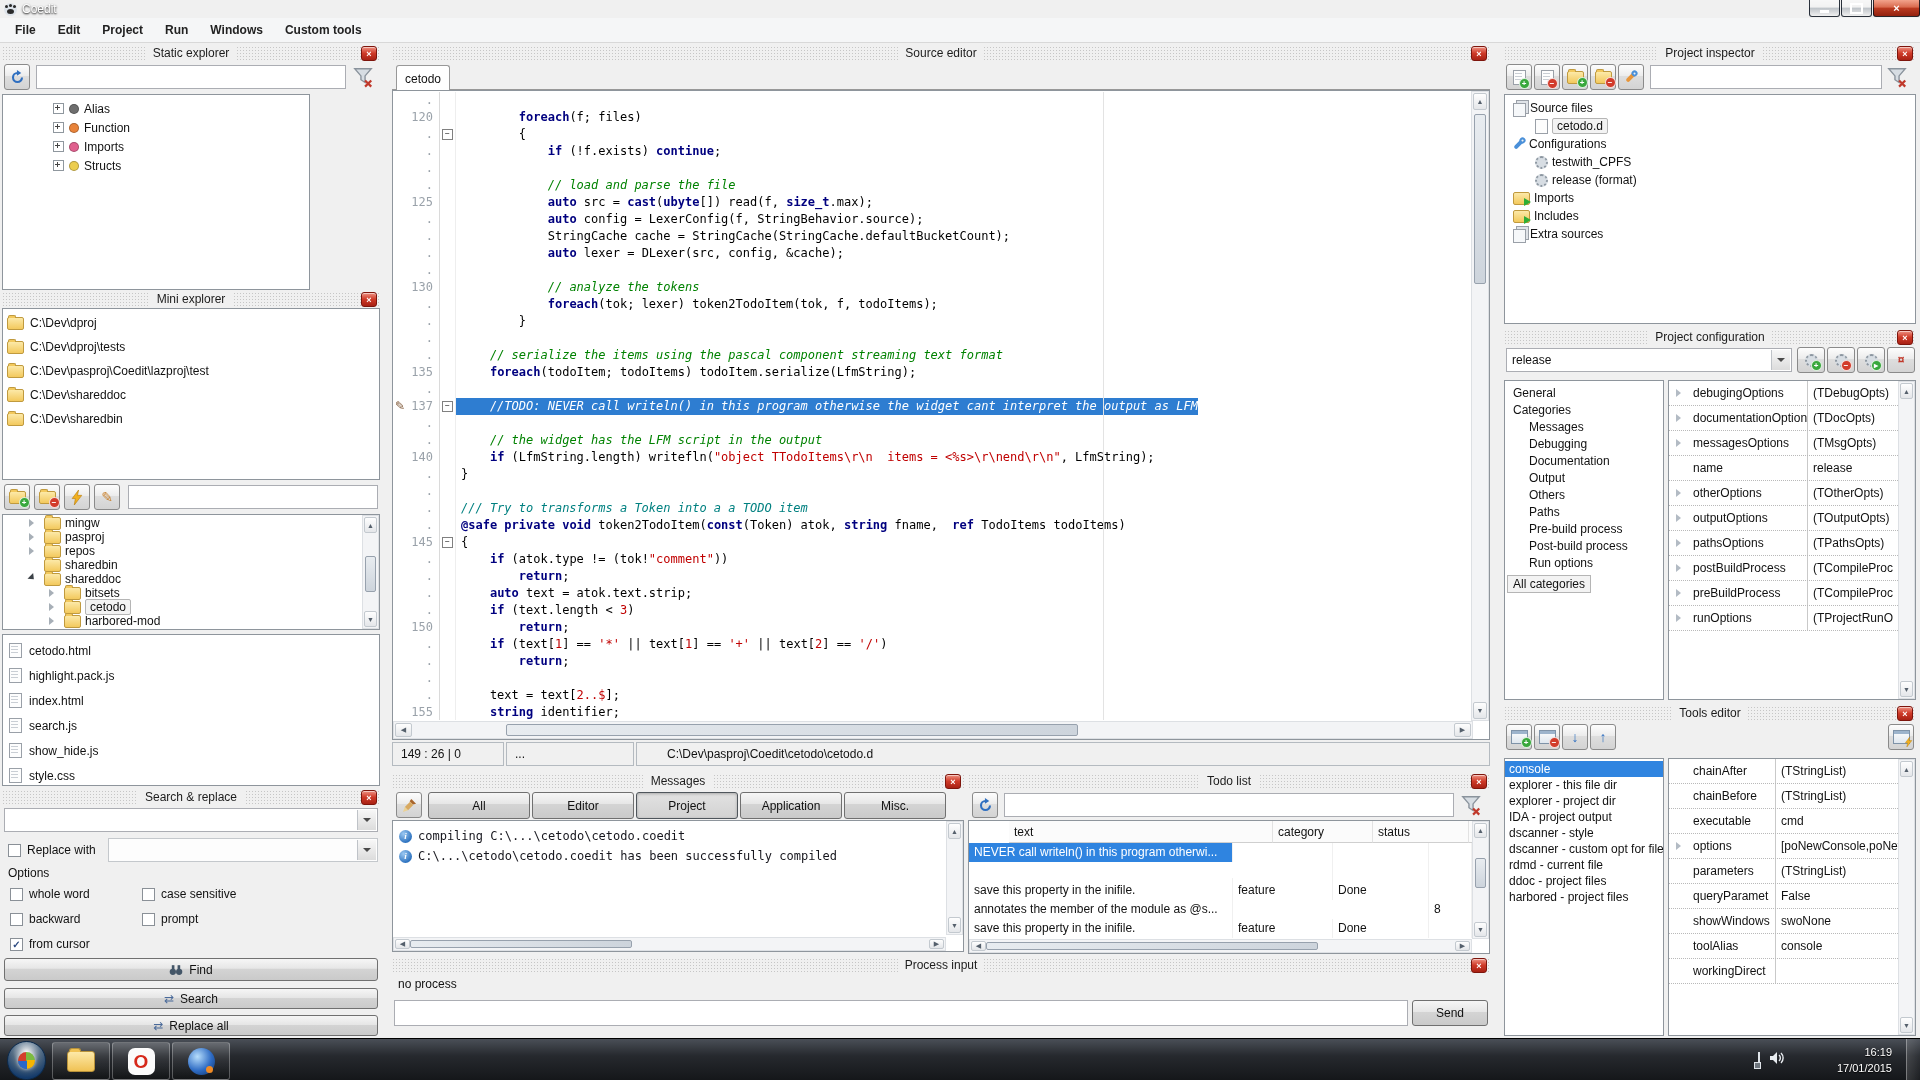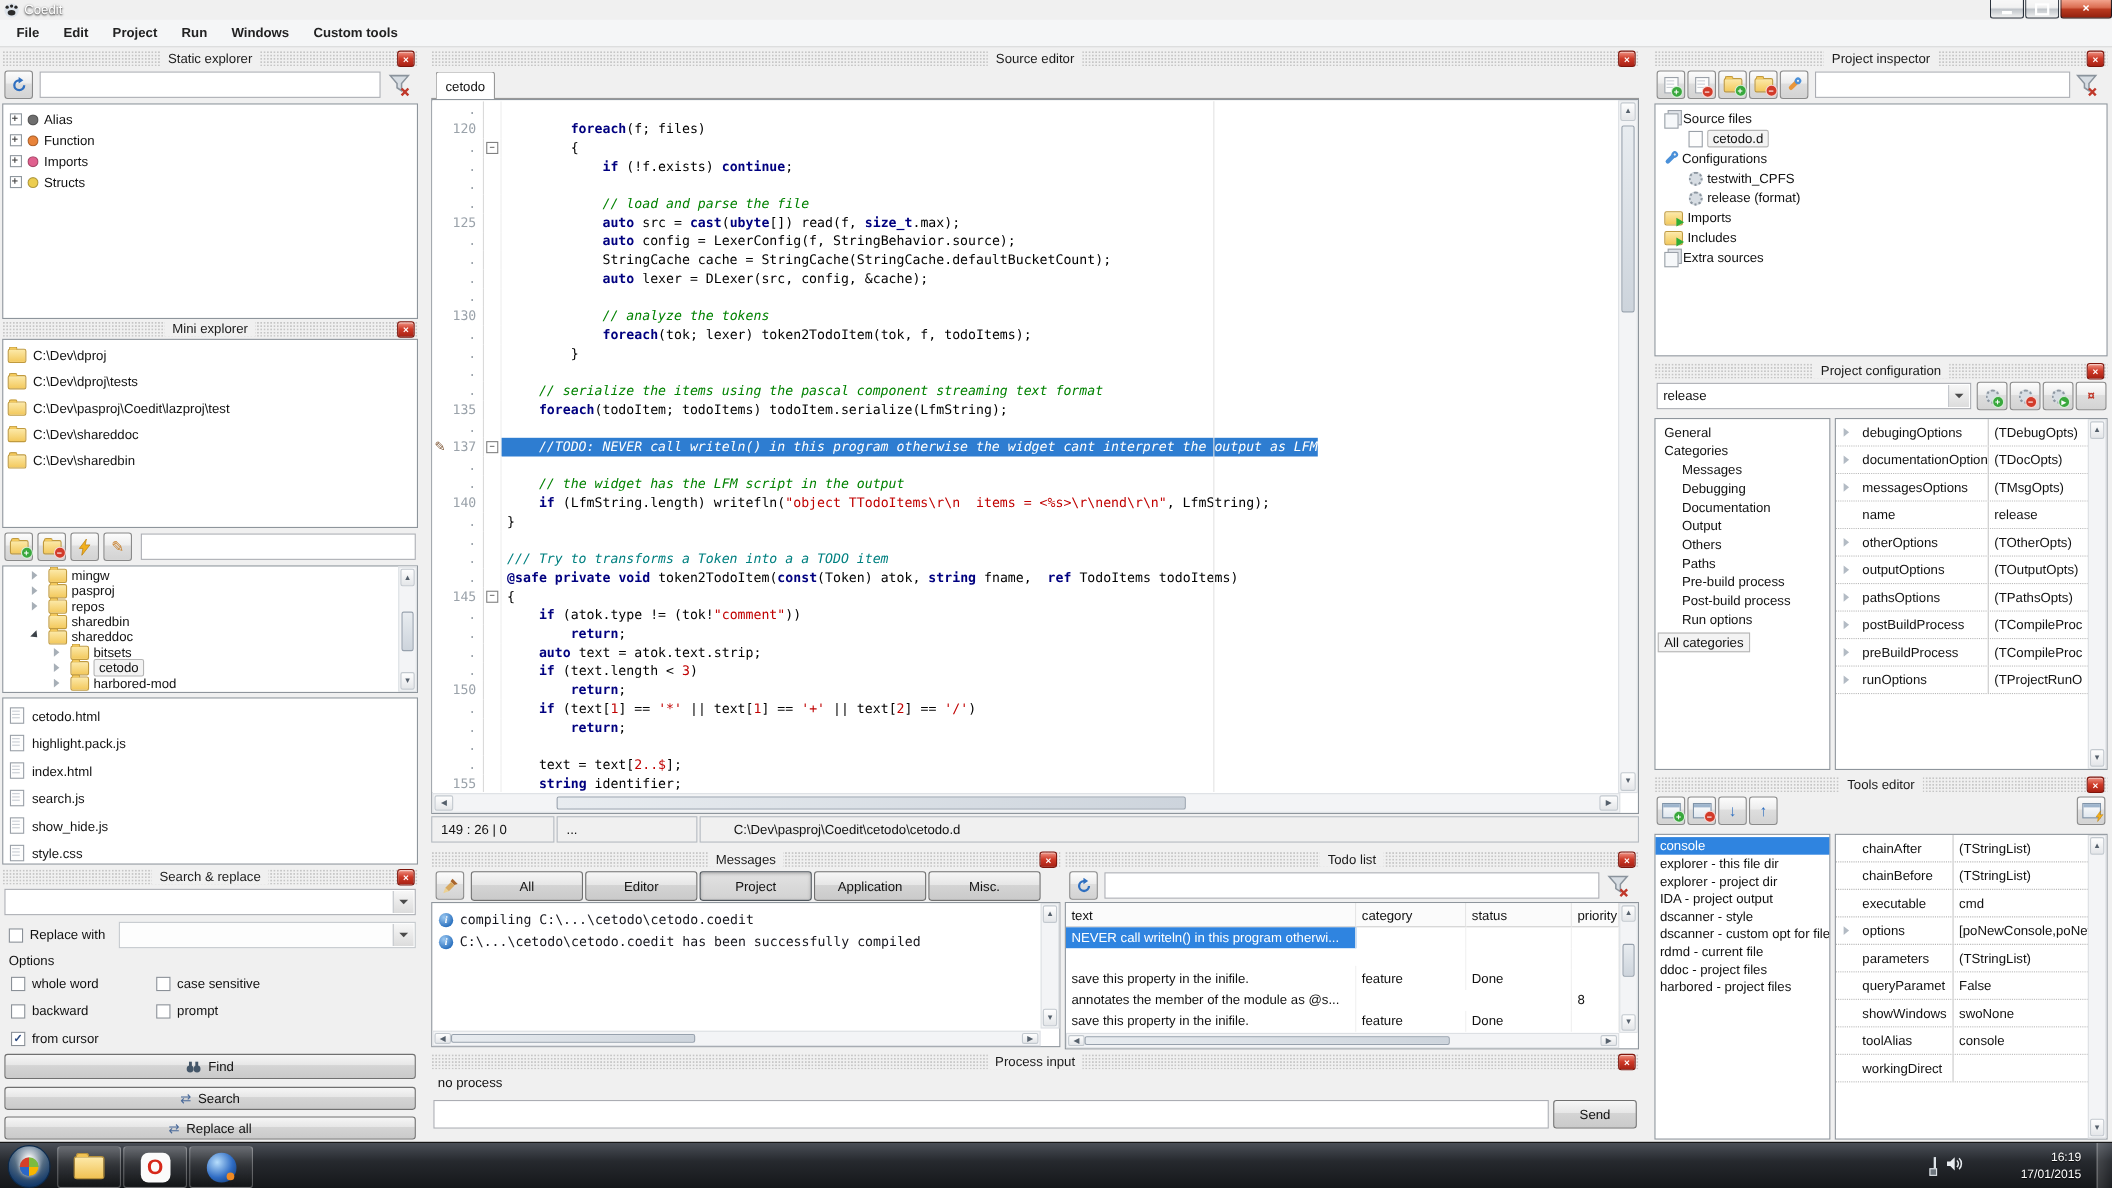--- a/index.html
+++ b/index.html
@@ -208,21 +208,21 @@
         <path d="M7.4 0l4.6 3.2-4.6 3z" fill="#2f6fc0"></path>
       </svg>
   </div>
   <input class="textinput" style="left: 36px; top: 65px; width: 310px; height: 24px;" value="">
   <div class="abs" style="left:352px;top:66px;">
     <svg width="22" height="22" viewBox="0 0 16 16">
         <path d="M2 2h12L9.5 7.2V12l-3-2V7.2z" fill="#d7dde3" stroke="#8a939c"></path>
         <path d="M9.5 10.5l4.5 4.5M14 10.5l-4.5 4.5" stroke="#c0392b" stroke-width="1.6"></path>
       </svg>
   </div>
-  <div class="box" style="left:2px;top:94px;width:378px;height:196px;padding-top:4px;">
+  <div class="box" style="left:2px;top:94px;width:308px;height:196px;padding-top:4px;padding-left:44px;">
       <div class="trow">
         <span class="plusbox"></span>
         <span class="dot" style="background: rgb(110, 110, 110);"></span>
         <span class="lbl">Alias</span>
       </div>
       <div class="trow">
         <span class="plusbox"></span>
         <span class="dot" style="background: rgb(232, 131, 58);"></span>
         <span class="lbl">Function</span>
       </div>
@@ -693,21 +693,21 @@
   </div>
   <input class="textinput" style="left: 1004px; top: 793px; width: 450px; height: 24px;" value="">
   <div class="abs" style="left:1460px;top:794px;">
     <svg width="22" height="22" viewBox="0 0 16 16">
         <path d="M2 2h12L9.5 7.2V12l-3-2V7.2z" fill="#d7dde3" stroke="#8a939c"></path>
         <path d="M9.5 10.5l4.5 4.5M14 10.5l-4.5 4.5" stroke="#c0392b" stroke-width="1.6"></path>
       </svg>
   </div>
   <div class="box" style="left:968px;top:820px;width:522px;height:134px;overflow:hidden;">
     <div style="display:flex;">
-        <div style="display:flex;">
+        <div style="display:flex;margin-left:40px;">
           <div class="tdh" style="width: 264px;">text</div>
           <div class="tdh" style="width: 100px;">category</div>
           <div class="tdh" style="width: 96px;">status</div>
           <div class="tdh" style="width: 43px;">priority</div>
         </div>
       </div>
     <div>
         <div class="tdr">
           <div class="tdc selcell" style="width: 264px;">NEVER call writeln() in this program otherwi...</div>
           <div class="tdc" style="width: 100px;"></div>

